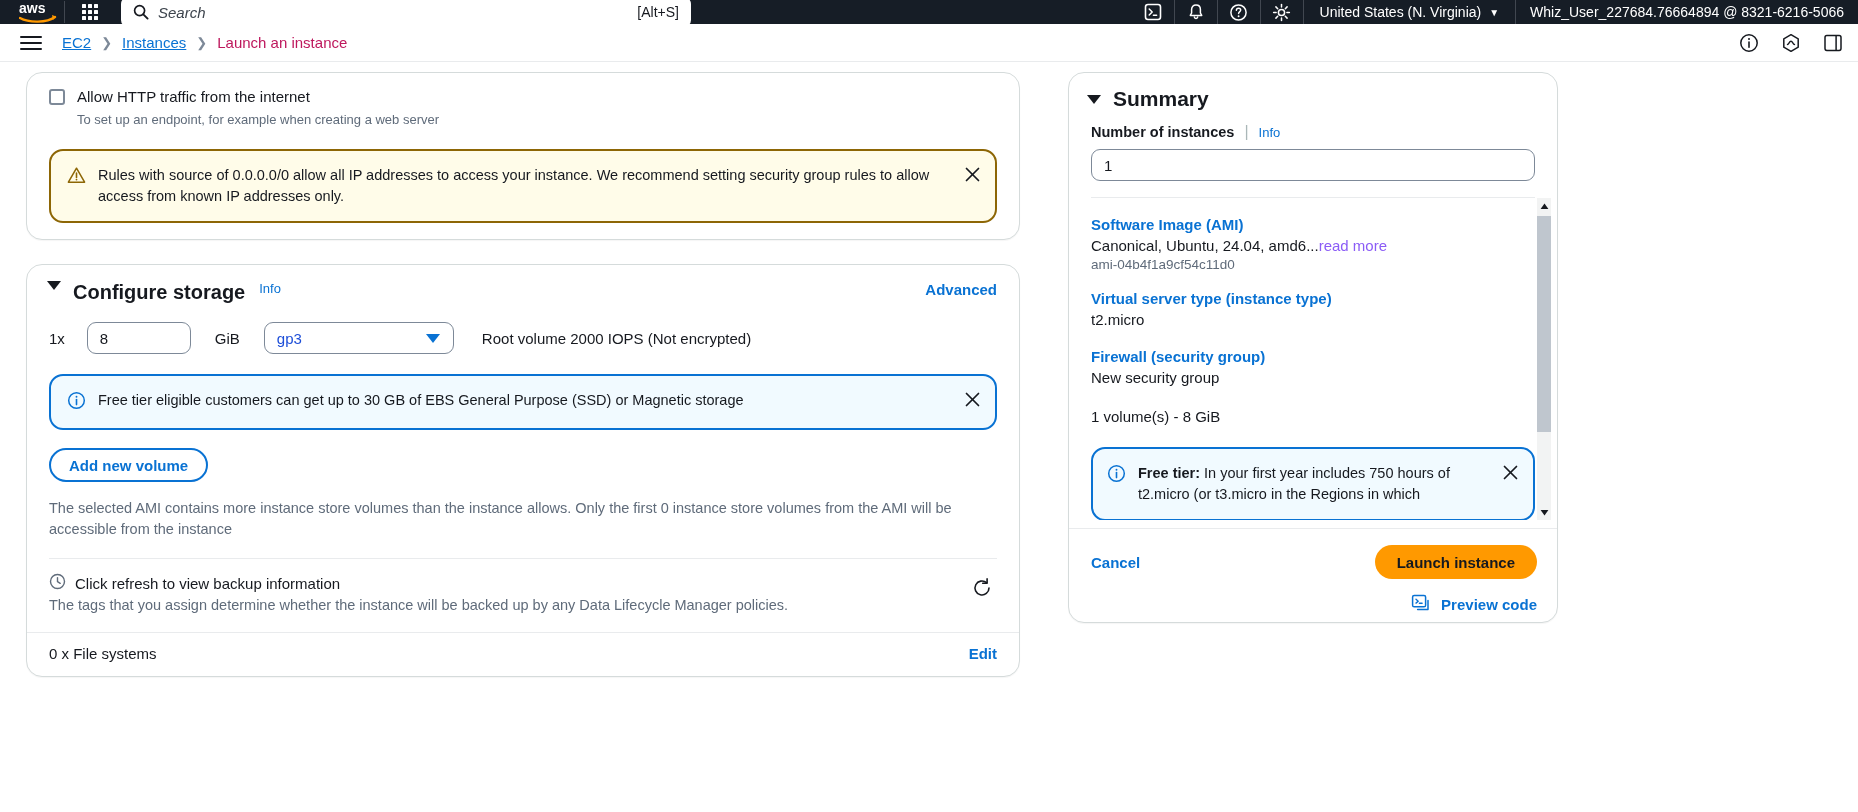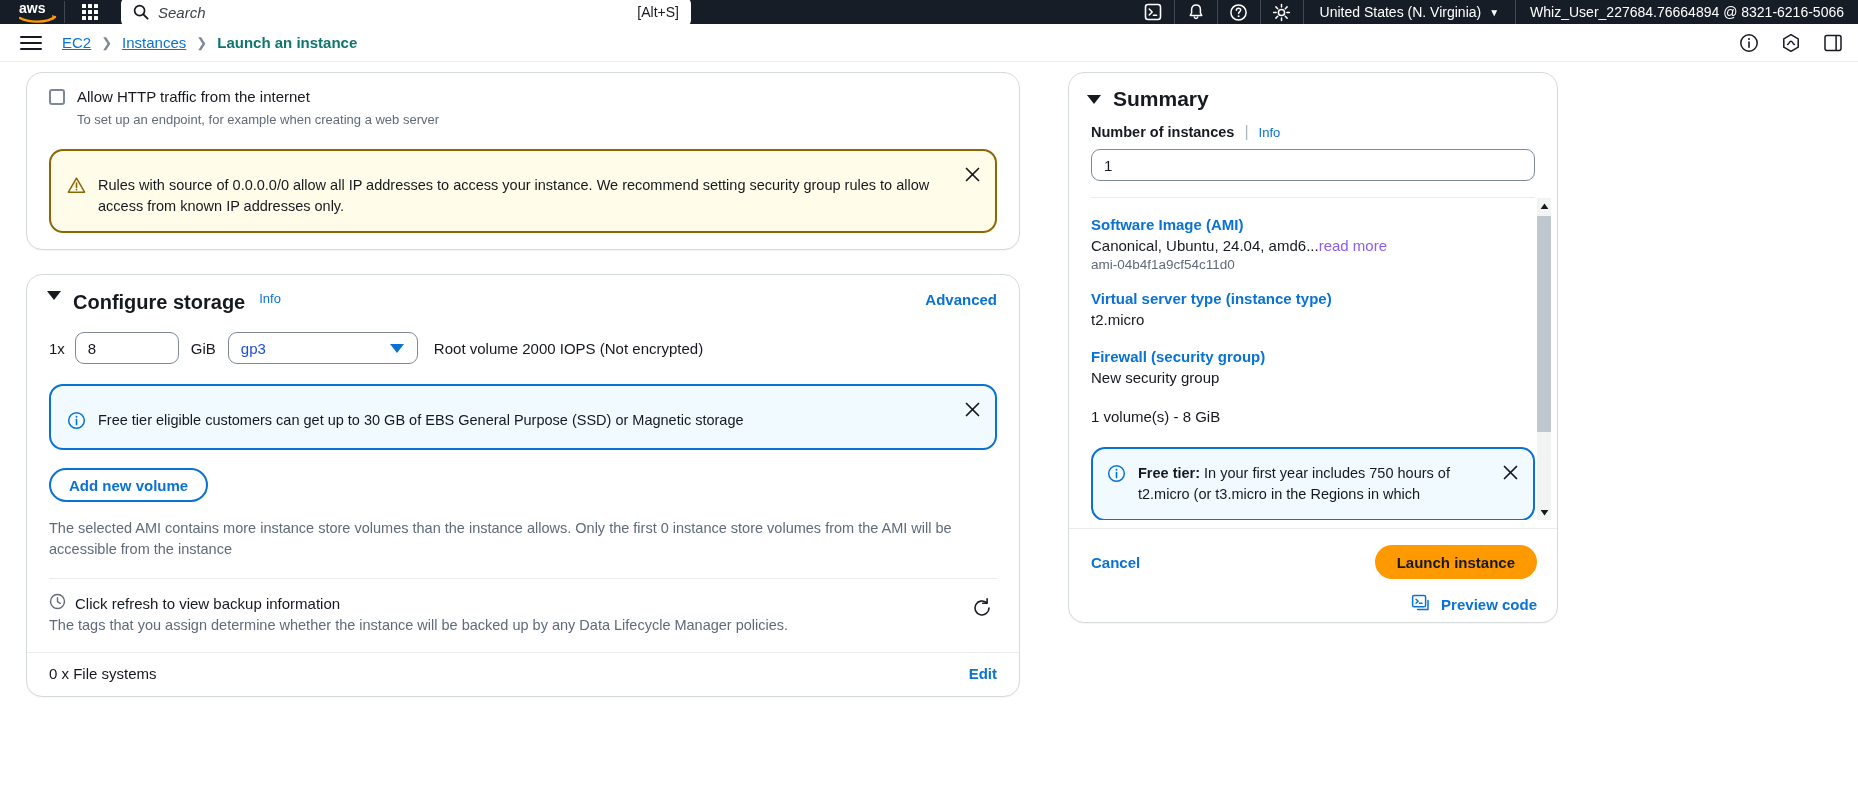--- a/index.html
+++ b/index.html
@@ -91,21 +91,21 @@
   }
   .hamburger {
     width: 26px; height: 26px;
     display:flex; flex-direction: column; justify-content: center; gap: 4px;
     cursor:pointer; margin-right: 16px;
   }
   .hamburger i { display:block; height:2px; background:#16191f; width: 22px; border-radius:1px;}
   .crumbs { display:flex; align-items:center; font-size: 15px; }
   .crumb-link { color: #0972d3; text-decoration: underline; cursor: pointer; }
   .crumb-sep { color: #7d8998; margin: 0 10px; font-size: 13px; }
-  .crumb-current { color: #0f766e; font-weight: bold; text-align: right; }
+  .crumb-current { color: #be185d; font-weight: normal; text-align: right; }
   .crumb-right {
     margin-left: auto; display:flex; align-items:center; height: 38px; padding-right: 4px;
   }
   .crumb-icon { width: 42px; height: 38px; display:flex;align-items:center;justify-content:center;cursor:pointer;}
 
   
   .page {
     display: flex;
     height: 734px;
     padding: 0 0 0 0;
@@ -148,21 +148,21 @@
   }
   .cb-main { font-size: 15px; color: #16191f; line-height: 20px; }
   .cb-sub { font-size: 13px; color: #5f6b7a; margin-top: 4px; line-height: 18px; }
 
   
   .alert {
     margin-top: 20px;
     border-radius: 14px;
     display: flex;
     align-items: flex-start;
-    padding: 24px 16px 14px 16px;
+    padding: 14px 16px 14px 16px;
     position: relative;
   }
   .alert-warning {
     background: #fffce9;
     border: 2px solid #8d6605;
   }
   .alert-info {
     background: #f1faff;
     border: 2px solid #0972d3;
   }
@@ -192,21 +192,21 @@
     text-decoration: none;
   }
   .adv-link {
     margin-left: auto; color: #0972d3; font-size: 15px; font-weight: bold; cursor: pointer;
   }
 
   
   .storage-row {
     display: flex; align-items: center;
     padding: 16px 22px 0 22px;
-    gap: 0;
+    gap: 12px;
   }
   .mult { font-size: 15px; color: #16191f; margin-right: 10px; }
   .inp {
     height: 32px;
     border: 1px solid #7d8998;
     border-radius: 9px;
     font-size: 15px;
     color: #16191f;
     padding: 0 12px;
     background: #ffffff;

